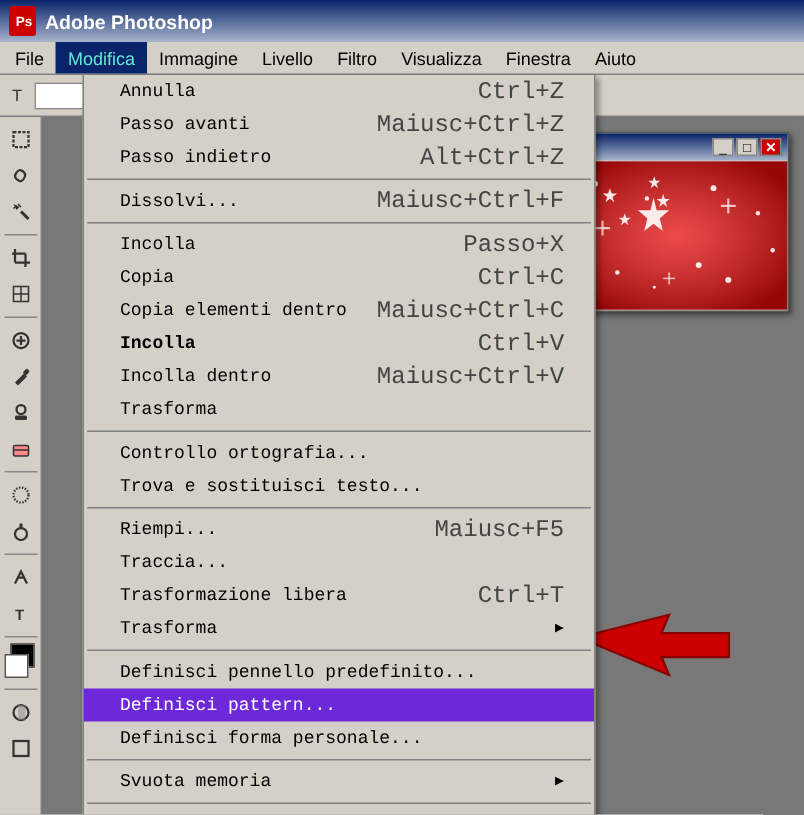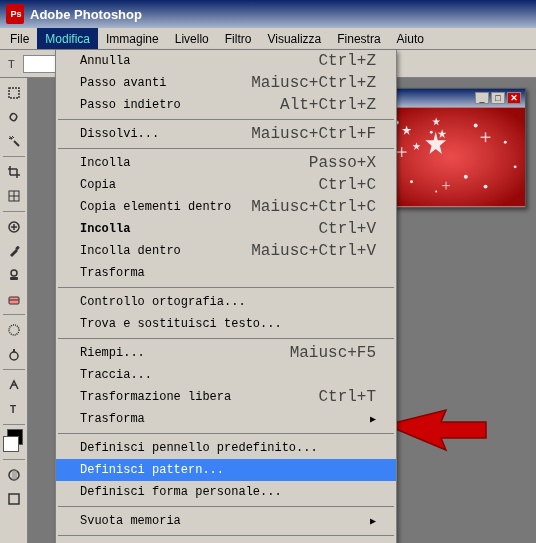--- a/index.html
+++ b/index.html
@@ -81,21 +81,21 @@
     .menu-row {
       display: flex;
       align-items: center;
       padding: 3px 20px 3px 24px;
       cursor: pointer;
       position: relative;
       height: 22px;
       font-family: Liberation Mono, monospace;
     }
     .menu-row.highlighted {
-      background: #3b82f6;
+      background: #6d28d9;
       color: white;
       align-items: center;
     }
     .menu-separator {
       height: 1px;
       background: #808080;
       margin: 3px 2px;
     }
     .menu-row-label {
       flex: 1;

